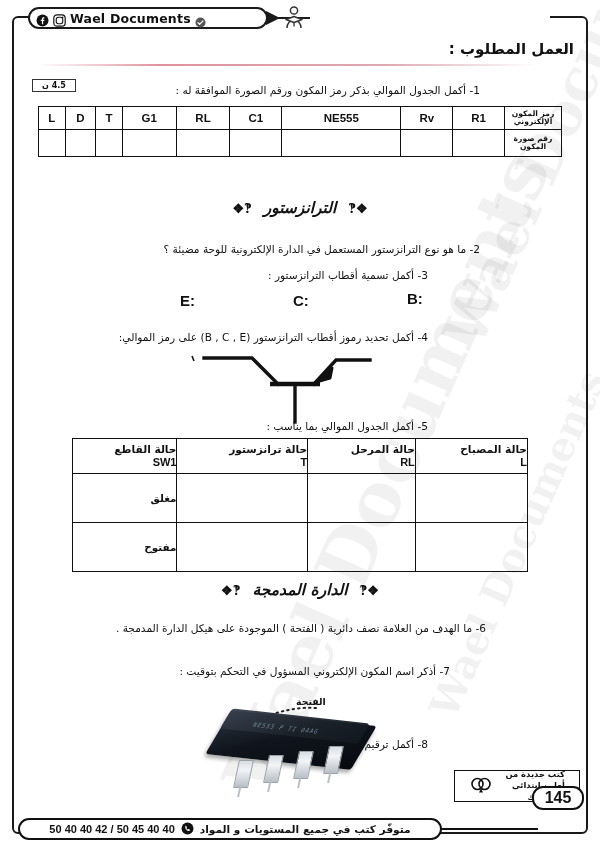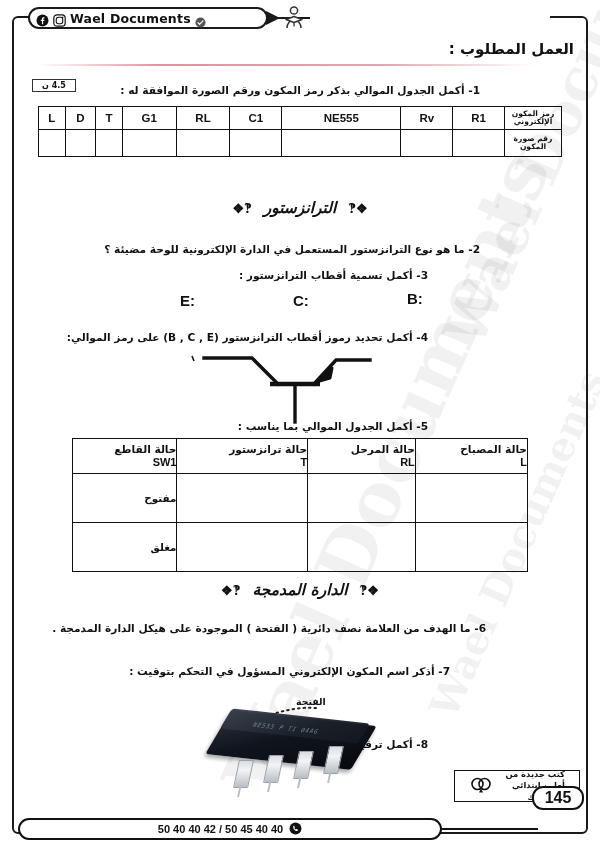--- a/index.html
+++ b/index.html
@@ -84,21 +84,21 @@
   .req-title{
     position:absolute;right:26px;top:40px;
     font-size:15px;font-weight:700;color:#111;
   }
   .pink-rule{
     position:absolute;left:36px;top:64px;width:500px;height:2px;
     background:linear-gradient(90deg,rgba(228,150,160,0) 0%,#e0919d 25%,#dcaab2 70%,rgba(228,150,160,0) 100%);
   }
 
   .q{
-    position:absolute;font-size:10.6px;font-weight:700;color:#111;
+    position:absolute;font-size:10.6px;font-weight:400;color:#111;
     white-space:nowrap;
   }
   .mark-badge{
     position:absolute;left:32px;top:79px;
     border:1.4px solid #333;border-radius:0;
     font-size:8px;font-weight:700;padding:1px 9px;background:#fff;color:#111;
   }
 
   
   table{border-collapse:collapse;background:transparent;}
@@ -343,27 +343,27 @@
     </td>
     <td class="head">
       <div>حالة القاطع</div>
       <div class="lat">SW1</div>
     </td>
   </tr>
   <tr>
     <td class="body"></td>
     <td class="body"></td>
     <td class="body"></td>
-    <td class="body">مفتوح</td>
+    <td class="body">مغلق</td>
   </tr>
   <tr>
     <td class="body"></td>
     <td class="body"></td>
     <td class="body"></td>
-    <td class="body">مغلق</td>
+    <td class="body">مفتوح</td>
   </tr>
 </tbody>
   </table>
 
 <div class="sec" style="top:580px;">
   <span class="deco">❖‽</span><span>الدارة المدمجة</span><span class="deco">‽❖</span>
 </div>
 
 <div class="q" style="right:114px;top:622px;">6- ما الهدف من العلامة نصف دائرية ( الفتحة ) الموجودة على هيكل الدارة المدمجة .</div>
 <div class="q" style="right:150px;top:665px;">7- أذكر اسم المكون الإلكتروني المسؤول في التحكم بتوقيت :</div>
@@ -400,20 +400,21 @@
   <span class="promo-logo">
     <svg viewBox="0 0 24 24" width="24" height="24">
       <circle cx="8.5" cy="10" r="5.5" fill="none" stroke="#111" stroke-width="1.6"></circle>
       <circle cx="15.5" cy="10" r="5.5" fill="none" stroke="#111" stroke-width="1.6"></circle>
       <path d="M12 14.5l-2 4h4z" fill="#111"></path>
     </svg>
   </span>
 </div>
 
 <div class="footer-pill">
+  <span class="txt">متوفّر كتب في جميع المستويات و المواد</span>
   <span>
     <svg viewBox="0 0 24 24" width="13" height="13">
         <circle cx="12" cy="12" r="11" fill="#111"></circle>
         <path d="M8 7.5c.6-.6 1.4-.4 1.8.2l1 1.6c.3.5.2 1-.2 1.3l-.7.6c.5 1.2 1.6 2.3 2.8 2.8l.6-.7c.35-.42.85-.5 1.3-.2l1.6 1c.6.4.8 1.2.2 1.8-1.4 1.4-3.4.9-5.5-.8-2.1-1.7-3.3-3.9-2.9-5.6z" fill="#fff"></path>
       </svg>
   </span>
   <span class="num">50 40 40 42 / 50 45 40 40</span>
 </div>
 <div class="footer-line"></div>
 <div class="page-num">145</div>

